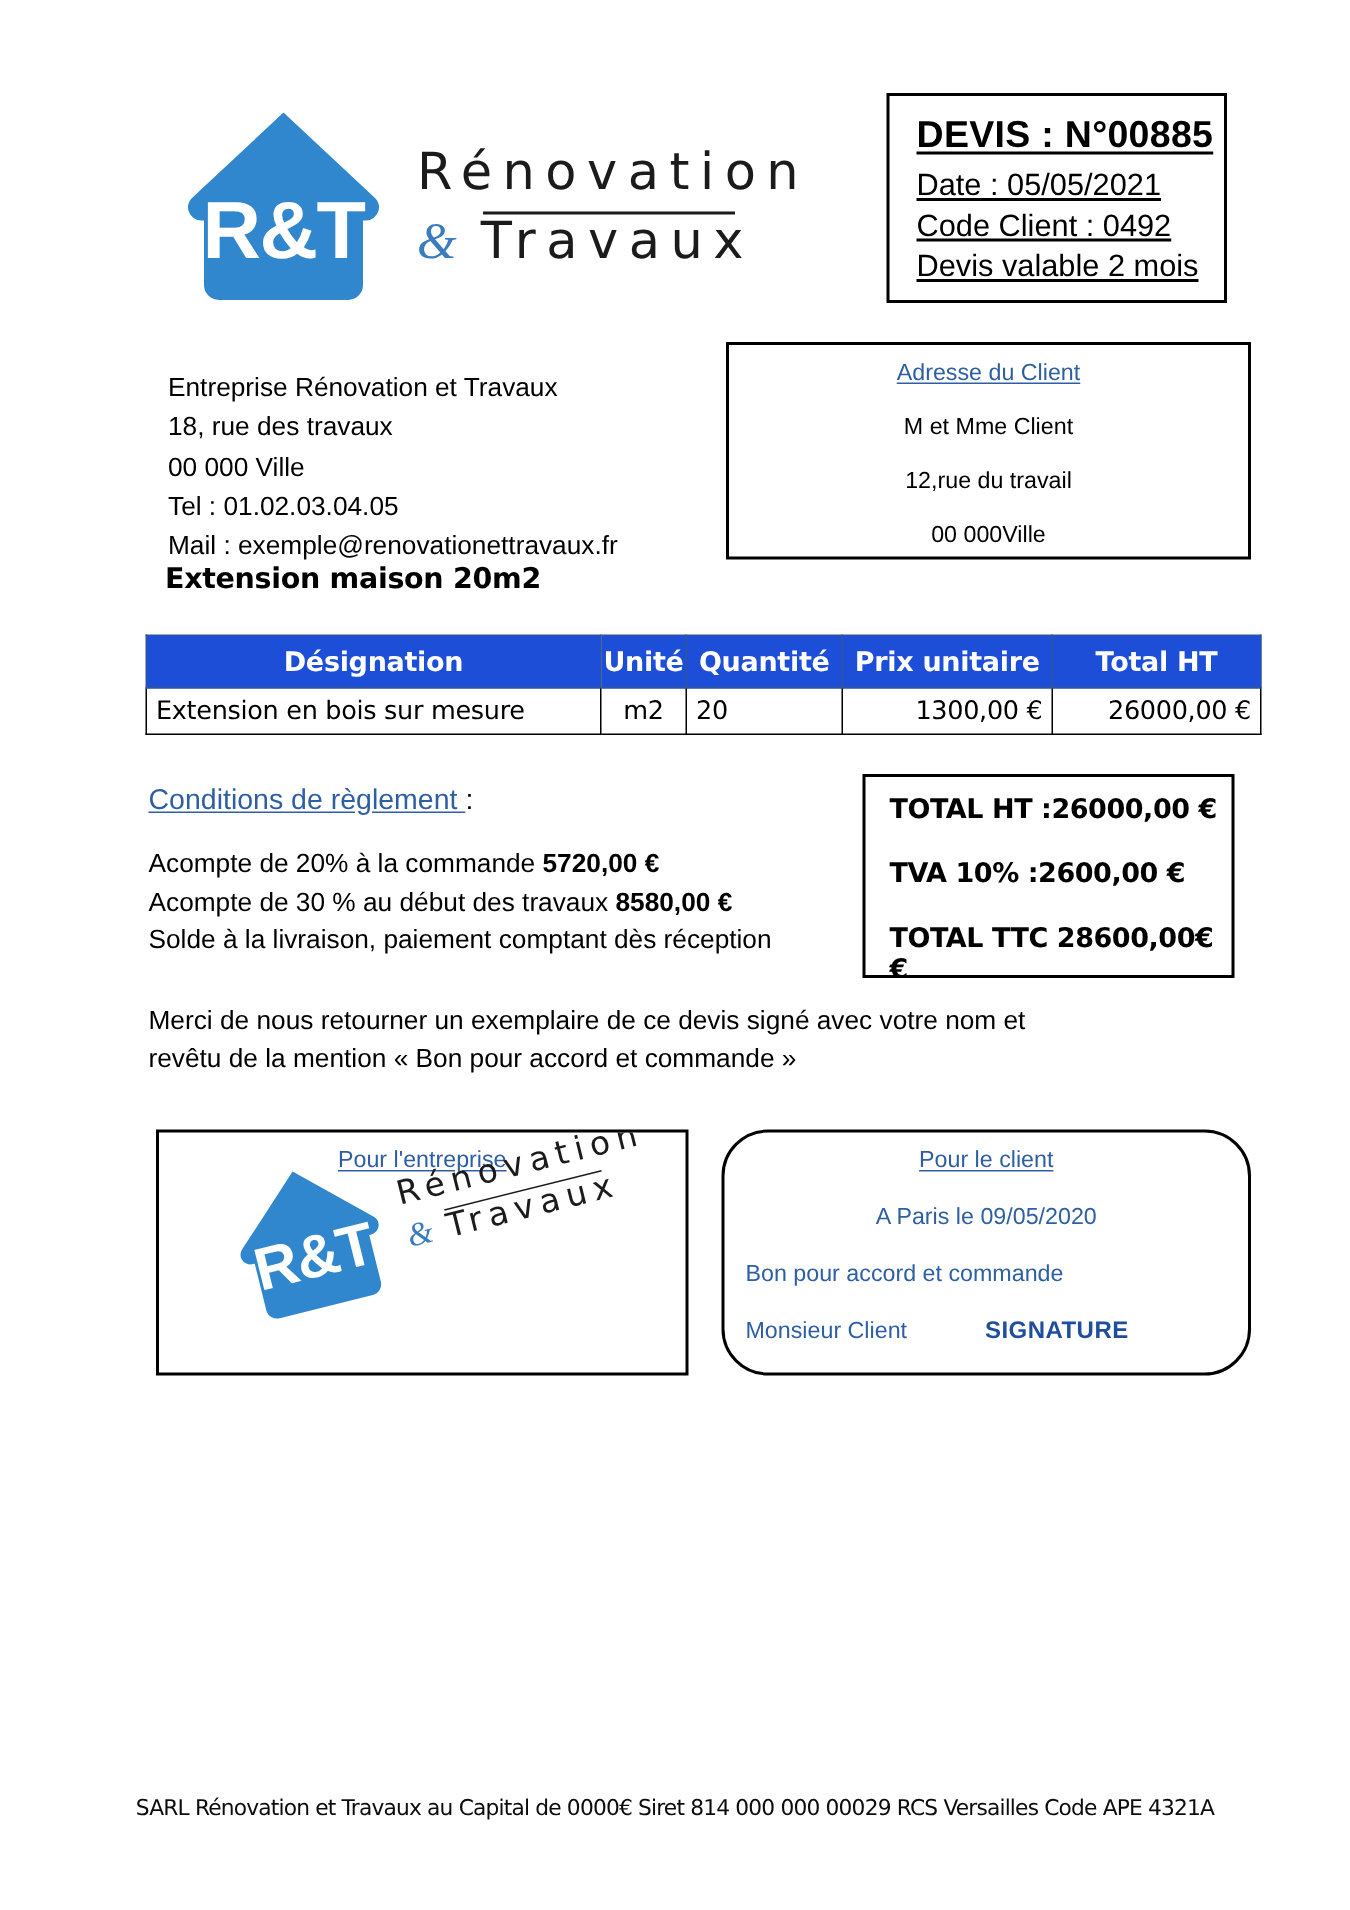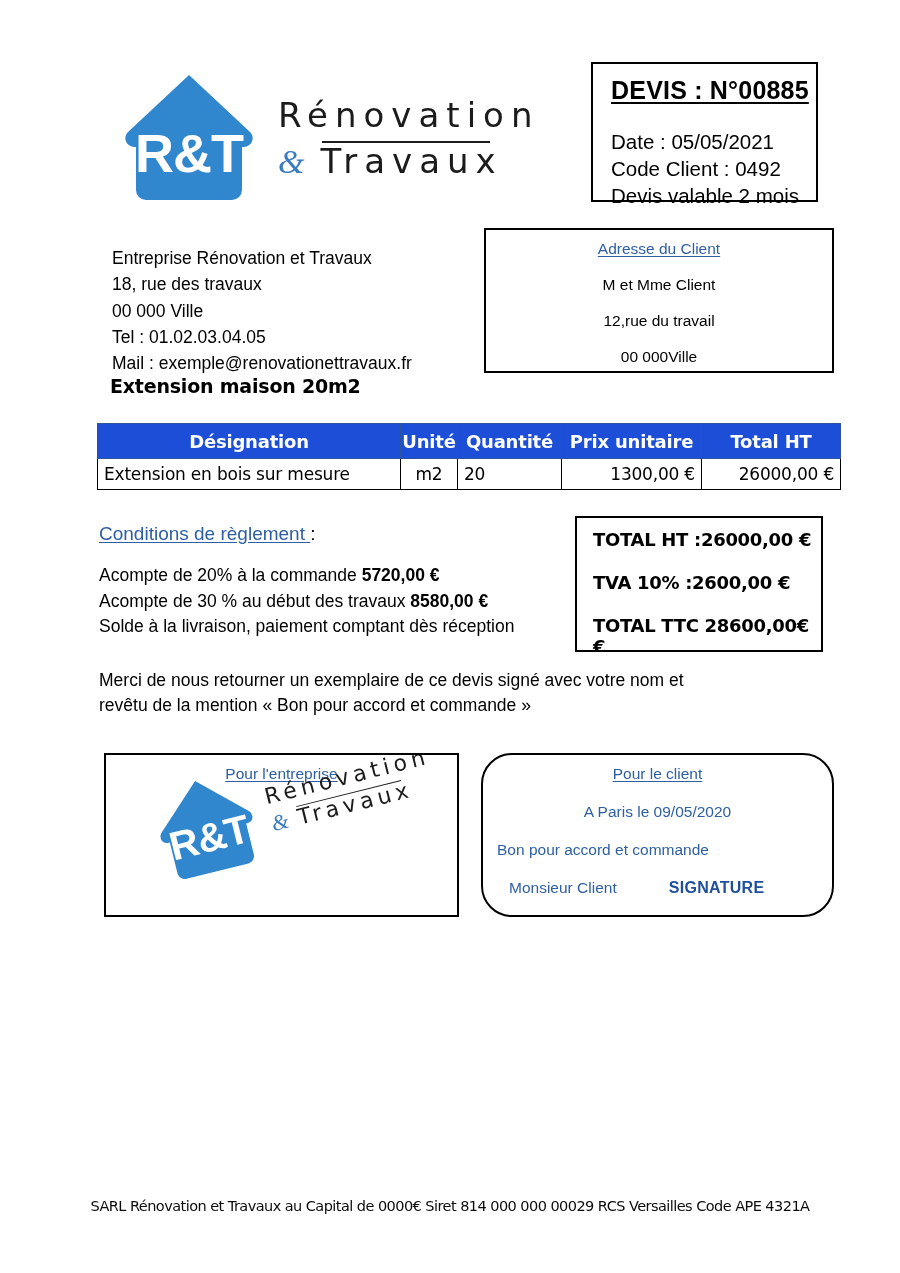--- a/index.html
+++ b/index.html
@@ -74,21 +74,21 @@
     box-sizing: border-box;
     padding: 12px 0 0 18px;
   }
   .devis-title {
     font-size: 25px;
     font-weight: bold;
     text-decoration: underline;
     text-underline-offset: 3px;
     letter-spacing: 0.2px;
   }
-  .devis-lines { margin-top: 24px; font-size: 20.5px; line-height: 1.31; }
+  .devis-lines { margin-top: 6px; font-size: 20.5px; line-height: 1.31; text-decoration: underline; }
 
   
   .company {
     position: absolute;
     left: 112px; top: 245px;
     font-size: 17.5px;
     line-height: 1.50;
     white-space: pre-line;
   }
 
@@ -219,21 +219,21 @@
   .sign-line {
     color: #2e5fa3;
     font-size: 15.5px;
     margin-top: 20px;
   }
   .sign-line.center { text-align: center; }
   .sign-line.left { padding-left: 14px; }
   .sign-row {
     display: flex;
     align-items: baseline;
-    padding-left: 26px;
+    padding-left: 14px;
     margin-top: 20px;
   }
   .sign-row .name { color: #2e5fa3; font-size: 15.5px; }
   .sign-row .sig {
     color: #1f4e9c;
     font-size: 16px;
     font-weight: bold;
     margin-left: 52px;
     letter-spacing: 0.3px;
   }

